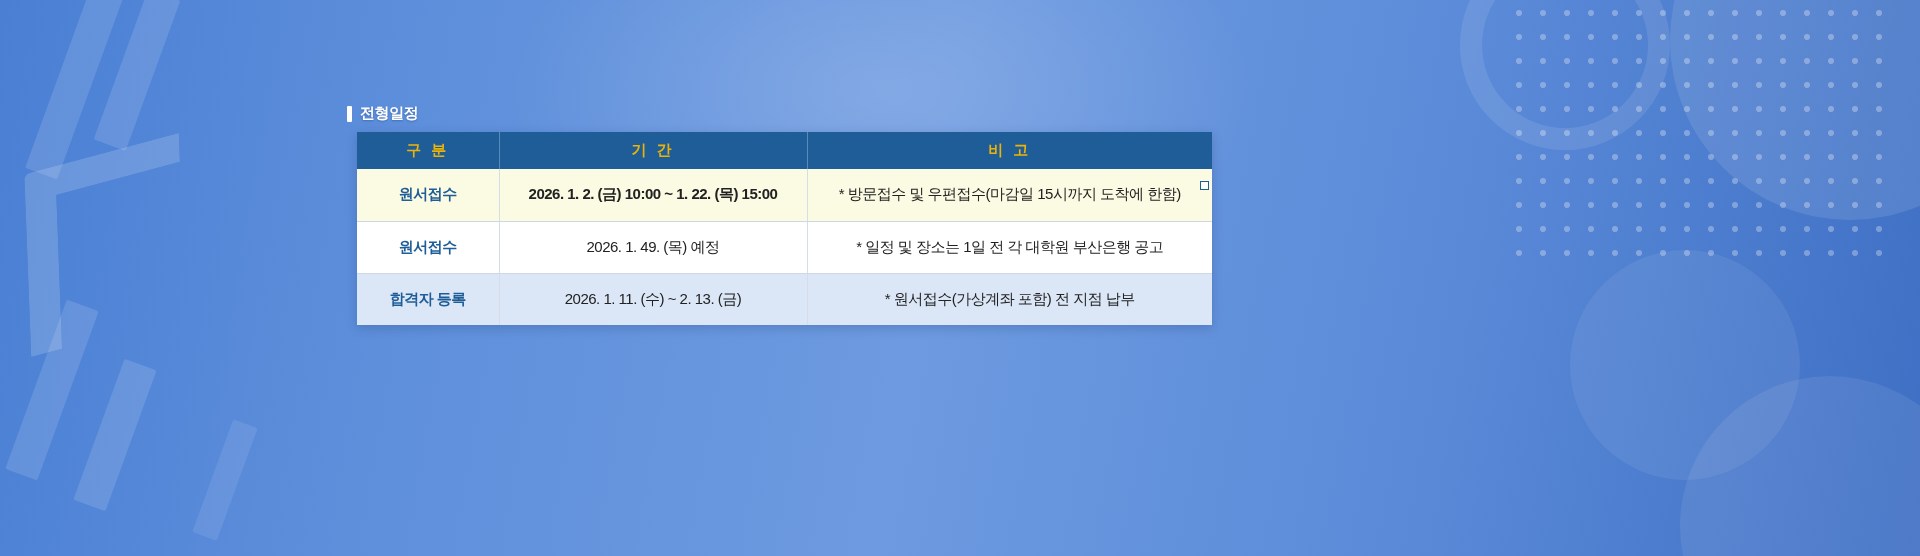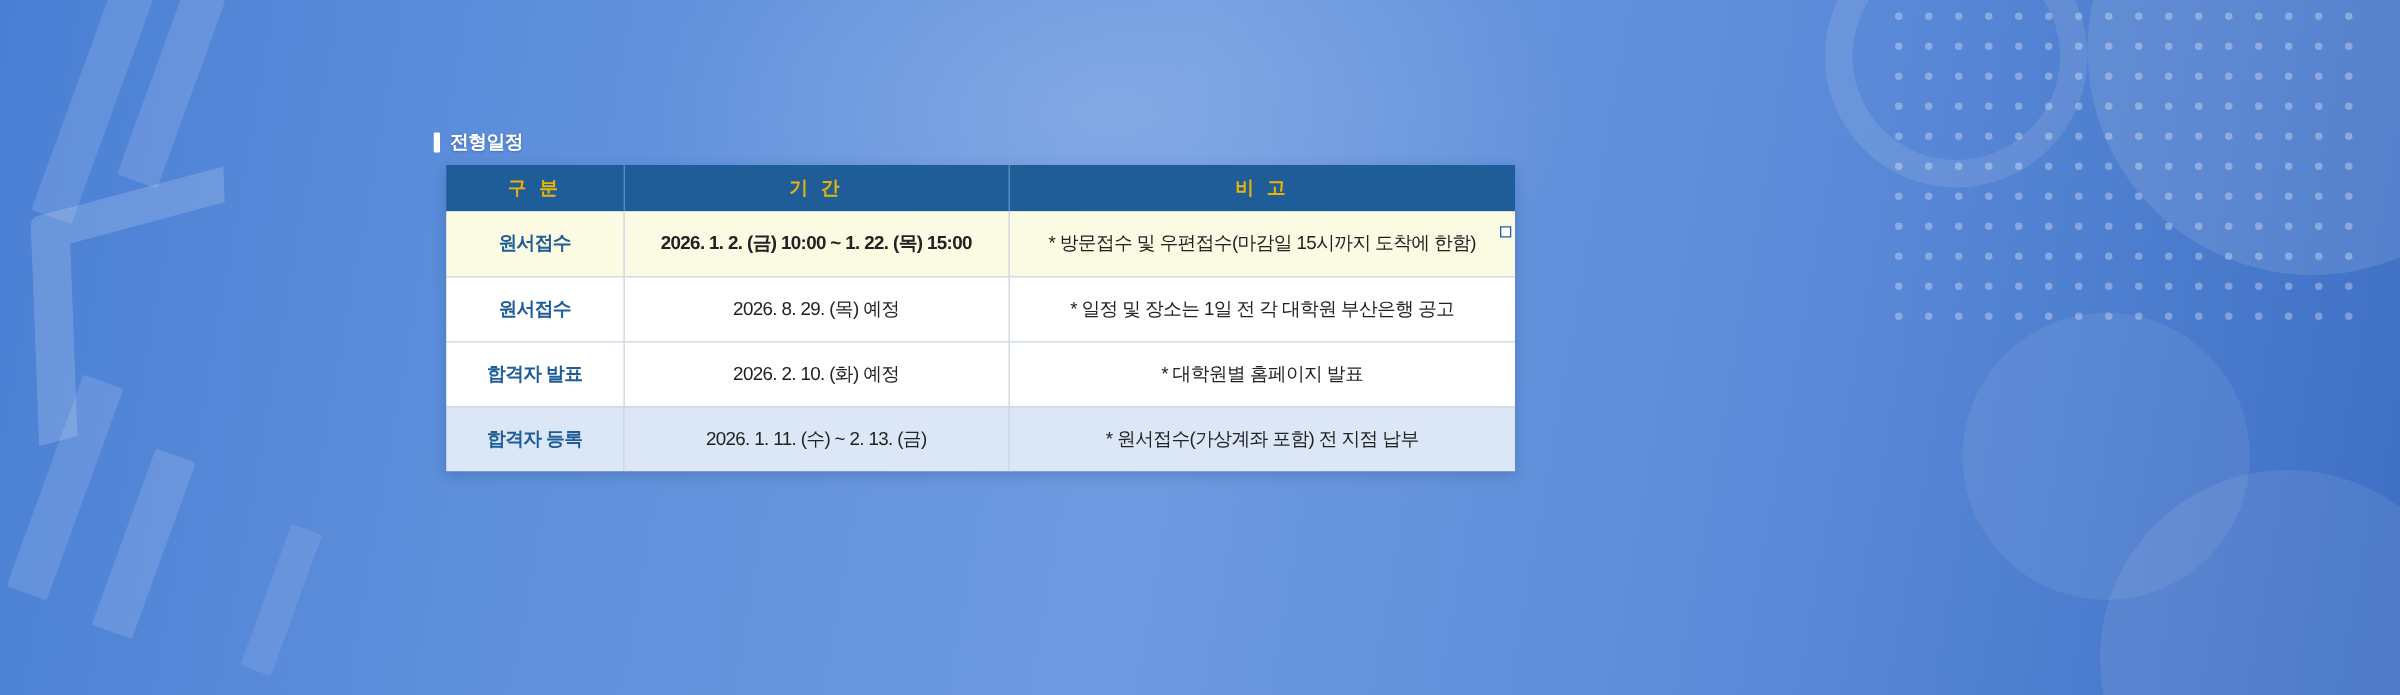--- a/index.html
+++ b/index.html
@@ -407,27 +407,22 @@
         </tr>
       </thead>
       <tbody>
         <tr class="row-highlight">
           <td class="col-div">원서접수</td>
           <td class="period-accent">2026. 1. 2. (금) 10:00 ~ 1. 22. (목) 15:00</td>
           <td>* 방문접수 및 우편접수(마감일 15시까지 도착에 한함)</td>
         </tr>
         <tr class="row-plain">
           <td class="col-div">원서접수</td>
-          <td>2026. 8. 29. (목) 예정</td>
+          <td>2026. 1. 49. (목) 예정</td>
           <td>* 일정 및 장소는 1일 전 각 대학원 부산은행 공고</td>
-        </tr>
-        <tr class="row-plain">
-          <td class="col-div">합격자 발표</td>
-          <td>2026. 2. 10. (화) 예정</td>
-          <td>* 대학원별 홈페이지 발표</td>
         </tr>
         <tr class="row-blue">
           <td class="col-div">합격자 등록</td>
           <td>2026. 1. 11. (수) ~ 2. 13. (금)</td>
           <td>* 원서접수(가상계좌 포함) 전 지점 납부</td>
         </tr>
       </tbody>
     </table>
 
     <div class="header-marker"></div>

